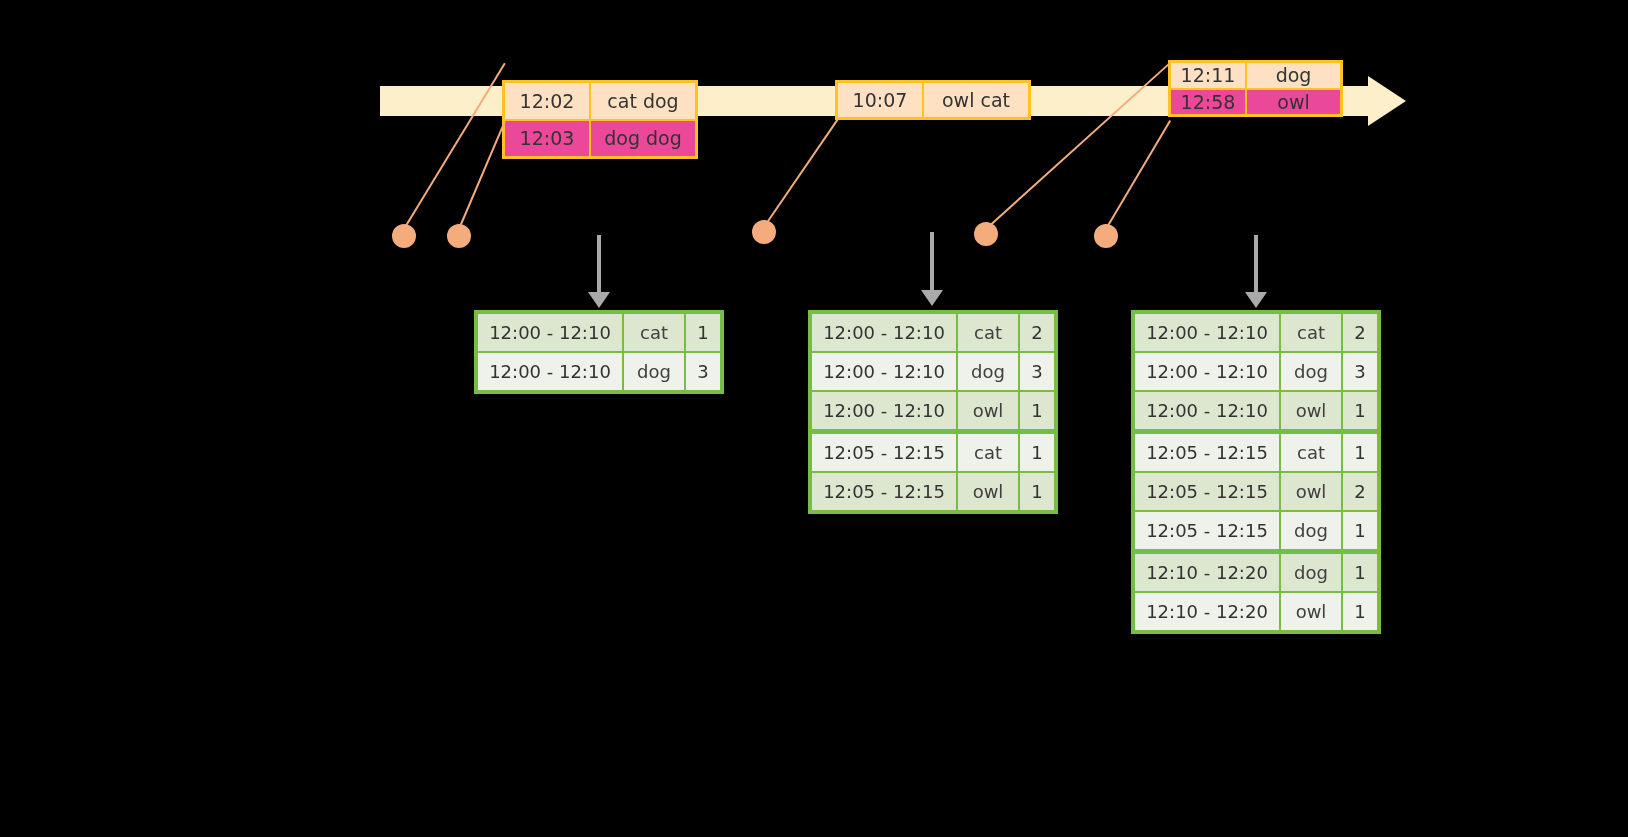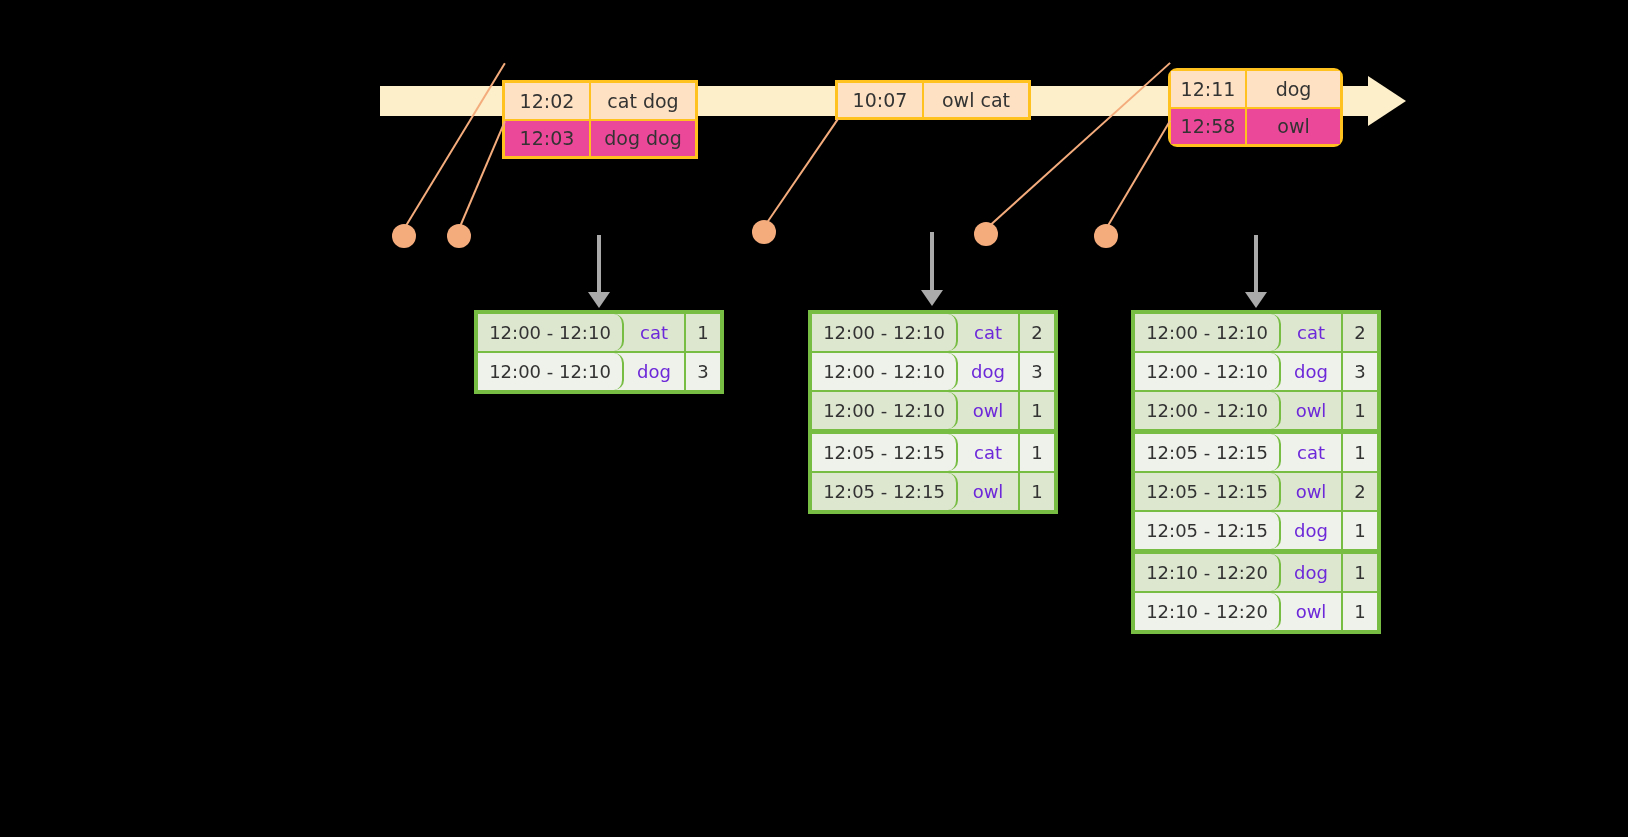--- a/index.html
+++ b/index.html
@@ -21,21 +21,21 @@
   .evt-row + .evt-row{border-top:2px solid #ffc21f;}
   .evt-row.shade-a{background:#fde1c2;}
   .evt-row.shade-b{background:#ec4899;}
   .evt-time{width:84px;display:flex;align-items:center;justify-content:center;
             font-size:19px;color:#333;border-right:2px solid #ffc21f;}
   .evt-val{flex:1;display:flex;align-items:center;justify-content:center;
            font-size:19px;color:#333;}
 
   #evt1{left:502px;top:60px;width:196px;height:79px;margin-top:20px;}
   #evt2{left:835px;top:80px;width:196px;height:40px;}
-  #evt3{left:1168px;top:68px;width:175px;height:79px;border-radius:9px;}
+  #evt3{left:1168px;top:60px;width:175px;height:57px;}
   #evt3 .evt-time{width:74px;}
 
   
   .dot{position:absolute;width:24px;height:24px;border-radius:50%;
        background:#f4ac7d;}
   .conn{position:absolute;height:2px;background:#f4ac7d;transform-origin:0 50%;}
 
   
   .down{position:absolute;width:4px;background:#aaa;}
   .down-head{position:absolute;width:0;height:0;
@@ -44,23 +44,23 @@
 
   
   .res{position:absolute;border:4px solid #77bc43;box-sizing:border-box;
        background:#77bc43;display:flex;flex-direction:column;}
   .res-row{display:flex;height:37px;border-bottom:2px solid #77bc43;}
   .res-row:last-child{border-bottom:none;}
   .res-row.group-end{border-bottom:5px solid #77bc43;}
   .res-row.shade-a{background:#dde7d0;}
   .res-row.shade-b{background:#eef2ea;}
   .res-win{display:flex;align-items:center;justify-content:center;
-           font-size:18px;color:#333;border-right:2px solid #77bc43;border-radius:10px;}
+           font-size:18px;color:#333;border-right:2px solid #77bc43;}
   .res-key{display:flex;align-items:center;justify-content:center;
-           font-size:18px;color:#6d28d9;border-right:2px solid #77bc43;}
+           font-size:18px;color:#404040;border-right:2px solid #77bc43;}
   .res-cnt{display:flex;align-items:center;justify-content:center;
            font-size:18px;color:#333;}
 
   #res1{left:474px;top:310px;width:250px;}
   #res1 .res-win{width:144px;} #res1 .res-key{width:60px;} #res1 .res-cnt{flex:1;}
   #res2{left:808px;top:310px;width:250px;}
   #res2 .res-win{width:144px;} #res2 .res-key{width:60px;} #res2 .res-cnt{flex:1;}
   #res3{left:1131px;top:310px;width:250px;}
   #res3 .res-win{width:144px;} #res3 .res-key{width:60px;} #res3 .res-cnt{flex:1;}
 </style>

